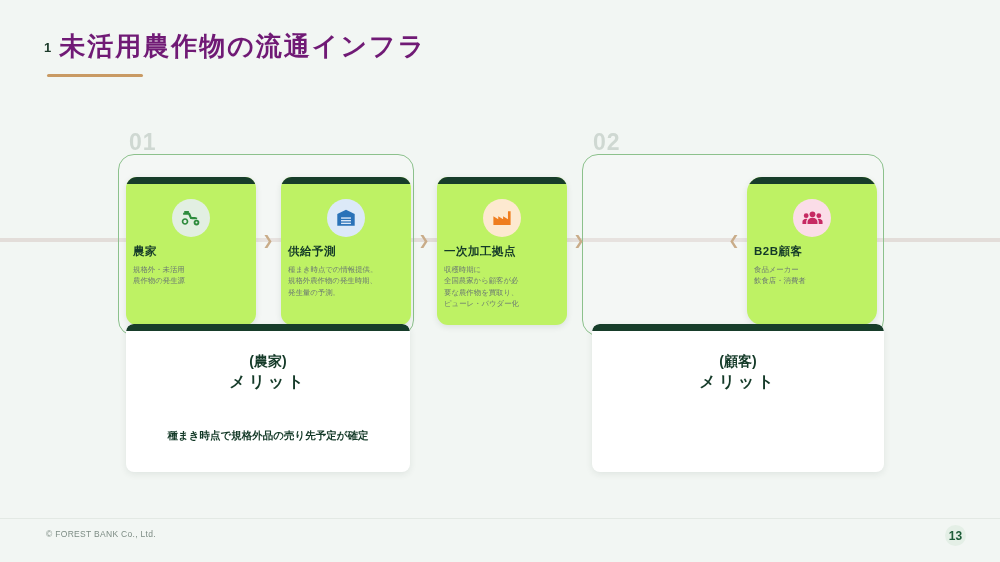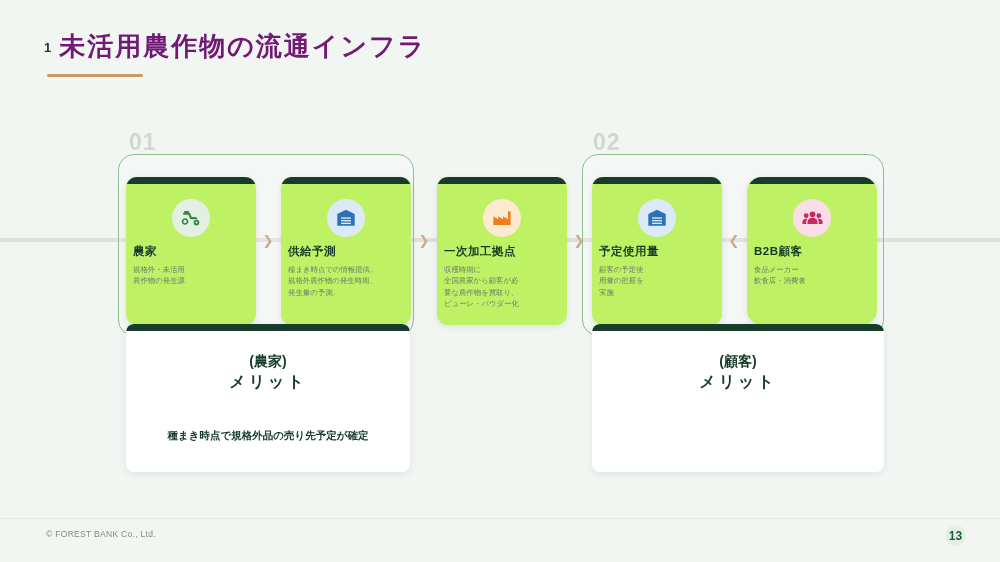--- a/index.html
+++ b/index.html
@@ -194,34 +194,20 @@
         <path d="M2.6 19.6V10l5.3 3.3V10l5.3 3.3V10l5.3 3.3V4.6h2.9v15z"></path>
       </svg>
     </div>
     <div class="node-title">一次加工拠点</div>
     <div class="node-desc" style="white-space: pre-line;">収穫時期に
 全国農家から顧客が必
 要な農作物を買取り、
 ピューレ・パウダー化</div>
   </div>
 
-  <div class="node n4">
-    <div class="node-icon ic-blue">
-      <svg width="22" height="22" viewBox="0 0 24 24" fill="#2a72b8">
-        <path d="M12 3 2.5 7.6v12.8h19V7.6z"></path>
-        <rect x="6.6" y="11.3" width="10.8" height="1.5" fill="#dce9f8"></rect>
-        <rect x="6.6" y="14.2" width="10.8" height="1.5" fill="#dce9f8"></rect>
-        <rect x="6.6" y="17.1" width="10.8" height="1.5" fill="#dce9f8"></rect>
-      </svg>
-    </div>
-    <div class="node-title">予定使用量</div>
-    <div class="node-desc" style="white-space: pre-line;">顧客の予定使
-用量の把握を
-実施</div>
-  </div>
 
   <div class="node n5">
     <div class="node-icon ic-pink">
       <svg width="23" height="23" viewBox="0 0 24 24" fill="#c62a63">
         <circle cx="12" cy="7.6" r="3"></circle>
         <circle cx="5.4" cy="9.1" r="2.5"></circle>
         <circle cx="18.6" cy="9.1" r="2.5"></circle>
         <path d="M12 11.3c-3 0-5.2 1.8-5.2 4.1v2.3h10.4v-2.3c0-2.3-2.2-4.1-5.2-4.1z"></path>
         <path d="M5.4 12.3c-2.3 0-3.9 1.4-3.9 3.2v2.2h4V15c0-1 .4-1.9 1.1-2.6a5.6 5.6 0 0 0-1.2-.1z"></path>
         <path d="M18.6 12.3c-.4 0-.8 0-1.2.1.7.7 1.1 1.6 1.1 2.6v2.7h4v-2.2c0-1.8-1.6-3.2-3.9-3.2z"></path>

